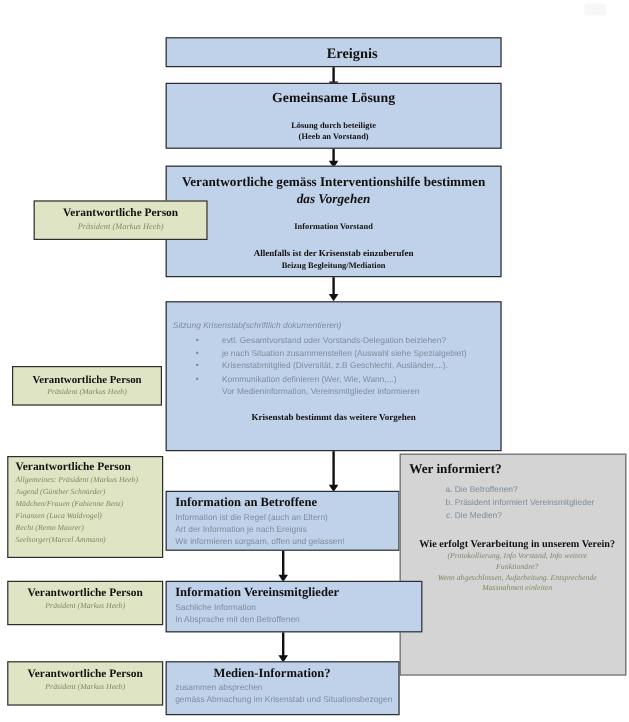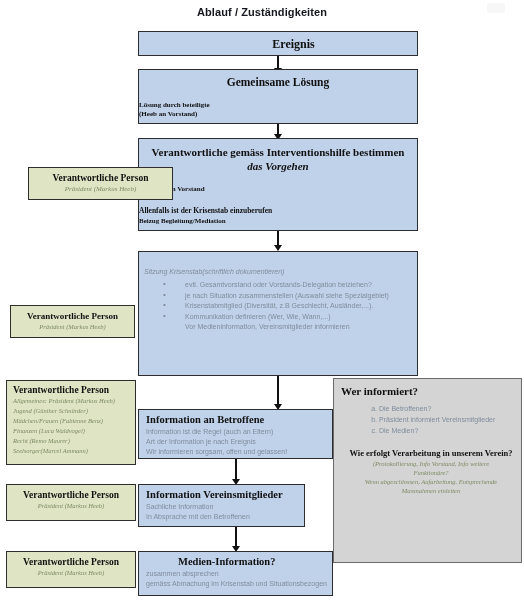--- a/index.html
+++ b/index.html
@@ -51,21 +51,21 @@
   .hd {
     font-family: "Liberation Serif", serif;
     font-weight: bold;
     color: #101010;
   }
   .hd-center { text-align: center; }
   .sub-bold {
     font-family: "Liberation Serif", serif;
     font-weight: bold;
     color: #101010;
-    text-align: left;
+    text-align: center;
   }
   .sub-gray {
     font-family: "Liberation Sans", sans-serif;
     color: #7f8d9c;
   }
   .ital-green {
     font-family: "Liberation Serif", serif;
     font-style: italic;
     color: #7d8a63;
   }
@@ -129,21 +129,20 @@
     border-radius: 2px;
   }
 </style>
 </head>
 <body>
 
 <div id="canvas">
 
   <div class="artifact" style="left:487px; top:3px; width:18px; height:10px;"></div>
 
-  <div class="abs doc-title" style="left:0px; top:6px; width:524px;">Ablauf / Zuständigkeiten</div>
 
   <div class="abs box-blue" style="left:138px; top:31px; width:280px; height:25px;">
     <div class="hd hd-center" style="font-size:12px; line-height:25px;margin-left:31px;">Ereignis</div>
   </div>
 
   <div class="abs v-line" style="left:277px; top:56px; height:13px;"></div>
   <div class="abs arrow-head" style="left:274px; top:68px;"></div>
 
   <div class="abs box-blue" style="left:138px; top:69px; width:280px; height:55px; padding-top:5px;">
     <div class="hd hd-center" style="font-size:11.5px; line-height:15px;">Gemeinsame Lösung</div>
@@ -172,20 +171,21 @@
 
   <div class="abs box-blue" style="left:138px; top:251px; width:280px; height:125px; padding-top:5px;">
     <div class="ital-blue" style="font-size:7px; line-height:10px; margin-top:10px; margin-left:5px;">Sitzung Krisenstab(schriftlich dokumentieren)</div>
     <ul class="bullets" style="margin-top:3px;">
       <li class="bullet">evtl. Gesamtvorstand oder Vorstands-Delegation  beiziehen?</li>
       <li class="bullet">je nach Situation zusammenstellen  (Auswahl siehe Spezialgebiet)</li>
       <li class="bullet">Krisenstabmitglied (Diversität, z.B  Geschlecht,  Ausländer,...).</li>
       <li class="bullet">Kommunikation  definieren (Wer, Wie, Wann,...)</li>
       <li>Vor Medieninformation,  Vereinsmitglieder informieren</li>
     </ul>
+    <div class="sub-bold" style="font-size:7.5px; margin-top:10px; line-height:10px;">Krisenstab bestimmt das weitere Vorgehen</div>
   </div>
 
   <div class="abs box-green" style="left:10px; top:305px; width:125px; height:33px; padding-top:4px;">
     <div class="hd hd-center" style="font-size:9px; line-height:12px;">Verantwortliche Person</div>
     <div class="ital-green hd-center" style="font-size:6.5px; line-height:10px; text-align:center;">Präsident (Markus Heeb)</div>
   </div>
 
   <div class="abs v-line" style="left:277px; top:376px; height:29px;"></div>
   <div class="abs arrow-head" style="left:274px; top:404px;"></div>
 
@@ -216,21 +216,21 @@
     <div class="hd hd-center" style="font-size:8.5px; line-height:12px; margin-top:11px; width:180px;">Wie erfolgt Verarbeitung in unserem Verein?</div>
     <div class="ital-green hd-center" style="font-size:6.5px; line-height:9px; width:180px; text-align:center;">(Protokollierung, Info Vorstand,  Info weitere</div>
     <div class="ital-green hd-center" style="font-size:6.5px; line-height:9px; width:180px; text-align:center;">Funktionäre?</div>
     <div class="ital-green hd-center" style="font-size:6.5px; line-height:9px; width:180px; text-align:center;">Wenn abgeschlossen, Aufarbeitung.  Entsprechende</div>
     <div class="ital-green hd-center" style="font-size:6.5px; line-height:9px; width:180px; text-align:center;">Massnahmen einleiten</div>
   </div>
 
   <div class="abs v-line" style="left:235px; top:459px; height:22px;"></div>
   <div class="abs arrow-head" style="left:232px; top:479px;"></div>
 
-  <div class="abs box-blue" style="left:138px; top:484px; width:167px; height:43px; padding:3px 0 0 7px;">
+  <div class="abs box-blue" style="left:138px; top:484px; width:214px; height:43px; padding:3px 0 0 7px;">
     <div class="hd" style="font-size:10.5px; line-height:14px;">Information Vereinsmitglieder</div>
     <div class="sub-gray" style="font-size:7px; line-height:10px;">Sachliche Information</div>
     <div class="sub-gray" style="font-size:7px; line-height:10px;">In Absprache  mit den Betroffenen</div>
   </div>
 
   <div class="abs box-green" style="left:6px; top:484px; width:130px; height:37px; padding-top:4px;">
     <div class="hd hd-center" style="font-size:9.5px; line-height:12px;">Verantwortliche Person</div>
     <div class="ital-green hd-center" style="font-size:6.5px; line-height:10px; text-align:center;">Präsident (Markus Heeb)</div>
   </div>
 

